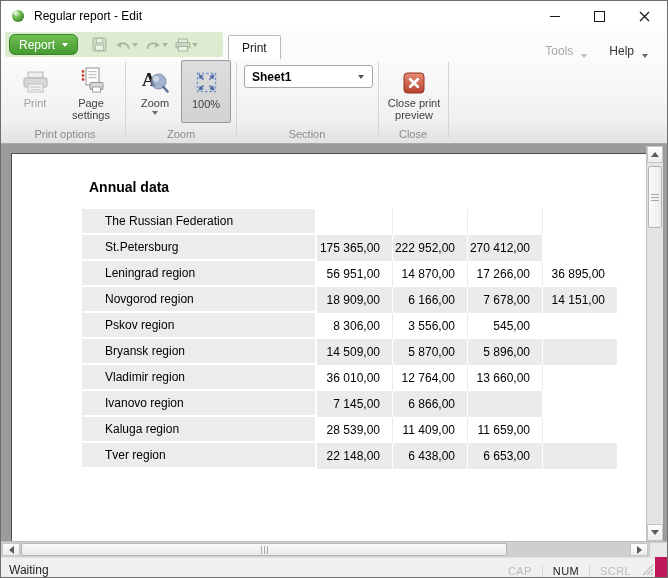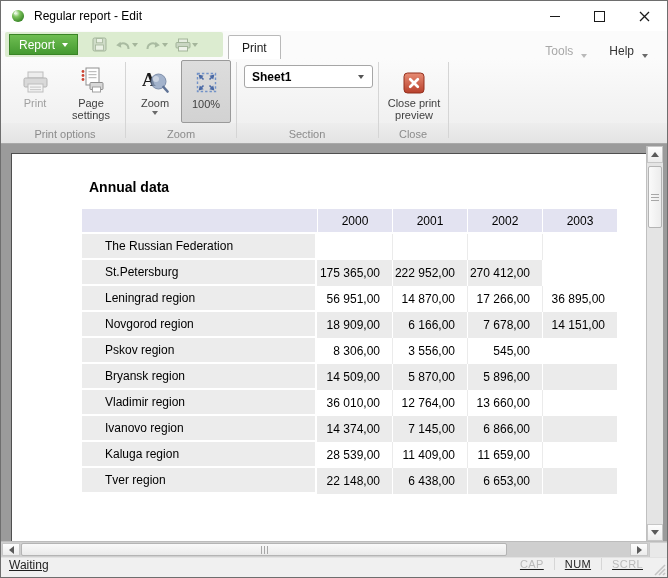--- a/index.html
+++ b/index.html
@@ -14,21 +14,21 @@
   .win-btn{width:45px;height:100%;display:flex;align-items:center;justify-content:center;}
   .min-glyph{display:block;width:10px;height:1px;background:#1a1a1a;}
   .max-glyph{display:block;width:9px;height:9px;border:1px solid #1a1a1a;}
 
   
   .tabrow{position:absolute;top:30px;left:0;right:0;height:27px;background:#fbfbfb;}
   .qat{position:absolute;left:4px;top:1px;width:218px;height:25px;background:#dcecd0;border-radius:2px;
        display:flex;align-items:center;}
   .report-btn{margin-left:4px;height:21px;padding:0 9px;box-sizing:border-box;display:flex;align-items:center;gap:7px;
        background:linear-gradient(var(--accent_green_light,#6fbe52),var(--accent_green,#459a31));
-       border:1px solid #3a8526;border-radius:0;color:#fff;font-size:12px;}
+       border:1px solid #3a8526;border-radius:6px;color:#fff;font-size:12px;}
   .caret{width:0;height:0;border-left:3.5px solid transparent;border-right:3.5px solid transparent;border-top:4px solid #fff;}
   .caret.gray{border-top-color:#a4b59b;}
   .caret.dark{border-top-color:#6a6a6a;}
   .caret.lite{border-top-color:#b9b9b9;}
   .qat-ico{display:flex;align-items:center;justify-content:center;width:18px;height:20px;}
   .qat-gap{width:6px;}
   .tab-print{position:absolute;left:227px;top:4px;height:23px;padding:0 13px;background:#fff;
        border:1px solid #b9b9b9;border-bottom:none;border-radius:2px 2px 0 0;display:flex;align-items:center;
        font-size:12px;color:#1a1a1a;z-index:2;}
   .menus{position:absolute;right:8px;top:0;height:27px;display:flex;align-items:center;font-size:12px;}
@@ -89,22 +89,22 @@
   .hscroll{position:absolute;left:0;right:0;top:540px;height:16px;background:#cfcfcf;border-top:1px solid #bcbcbc;box-sizing:border-box;}
   .hs-btn{position:absolute;top:1px;bottom:1px;width:18px;background:linear-gradient(#fdfdfd,#ececec);
           border:1px solid #c6c6c6;box-sizing:border-box;display:flex;align-items:center;justify-content:center;}
   .hs-btn.left{left:1px;} .hs-btn.right{left:629px;}
   .h-thumb{position:absolute;left:20px;width:486px;top:1px;bottom:1px;background:linear-gradient(#f9f9f9,#eaeaea);
            border:1px solid #b4b4b4;border-radius:2px;box-sizing:border-box;display:flex;align-items:center;justify-content:center;gap:2px;}
   .h-thumb i{display:block;width:1px;height:8px;background:#a7a7a7;}
   .sb-corner{position:absolute;left:648px;right:0;top:1px;bottom:0;background:#e9e9e9;border-left:1px solid #c9c9c9;}
 
   
-  .statusbar{position:absolute;left:0;right:0;bottom:0;height:20px;background:#f0f0f0;border-top:1px solid #e2e2e2;
-             box-sizing:border-box;display:flex;align-items:flex-start;font-size:12px;color:#1f1f1f;text-decoration:underline;}
+  .statusbar{position:absolute;left:0;right:12px;bottom:0;height:20px;background:#f0f0f0;border-top:1px solid #e2e2e2;
+             box-sizing:border-box;display:flex;align-items:flex-end;font-size:12px;color:#1f1f1f;}
   .status-text{margin-left:8px;}
   .indicators{margin-left:auto;margin-right:24px;display:flex;align-items:center;gap:10px;font-size:11px;letter-spacing:.4px;}
   .ind{color:#bbbbbb;} .ind.on{color:#1f1f1f;}
   .ind-sep{width:1px;height:12px;background:#d6d6d6;}
   .grip{position:absolute;right:1px;bottom:1px;}
 </style>
 </head>
 <body>
 
 <div class="window">
@@ -292,27 +292,20 @@
     <div class="group-label" style="left:8px;width:112px;">Print options</div>
     <div class="group-label" style="left:126px;width:108px;">Zoom</div>
     <div class="group-label" style="left:237px;width:138px;">Section</div>
     <div class="group-label" style="left:379px;width:66px;">Close</div>
   </div>
 
   <div class="preview">
     <div class="page">
       <div class="report-title">Annual data</div>
       <div class="rtable">
-          <div class="trow head">
-            <div class="hcell"></div>
-            <div class="hcell">2000</div>
-            <div class="hcell">2001</div>
-            <div class="hcell">2002</div>
-            <div class="hcell">2003</div>
-          </div>
           <div class="trow">
             <div class="lcell">The Russian Federation</div>
             <div class="vcell"></div>
             <div class="vcell"></div>
             <div class="vcell"></div>
             <div class="vcell"></div>
           </div>
           <div class="trow stripe">
             <div class="lcell">St.Petersburg</div>
             <div class="vcell">175 365,00</div>
@@ -348,21 +341,20 @@
           </div>
           <div class="trow">
             <div class="lcell">Vladimir region</div>
             <div class="vcell">36 010,00</div>
             <div class="vcell">12 764,00</div>
             <div class="vcell">13 660,00</div>
             <div class="vcell"></div>
           </div>
           <div class="trow stripe">
             <div class="lcell">Ivanovo region</div>
-            <div class="vcell">14 374,00</div>
             <div class="vcell">7 145,00</div>
             <div class="vcell">6 866,00</div>
             <div class="vcell"></div>
           </div>
           <div class="trow">
             <div class="lcell">Kaluga region</div>
             <div class="vcell">28 539,00</div>
             <div class="vcell">11 409,00</div>
             <div class="vcell">11 659,00</div>
             <div class="vcell"></div>

